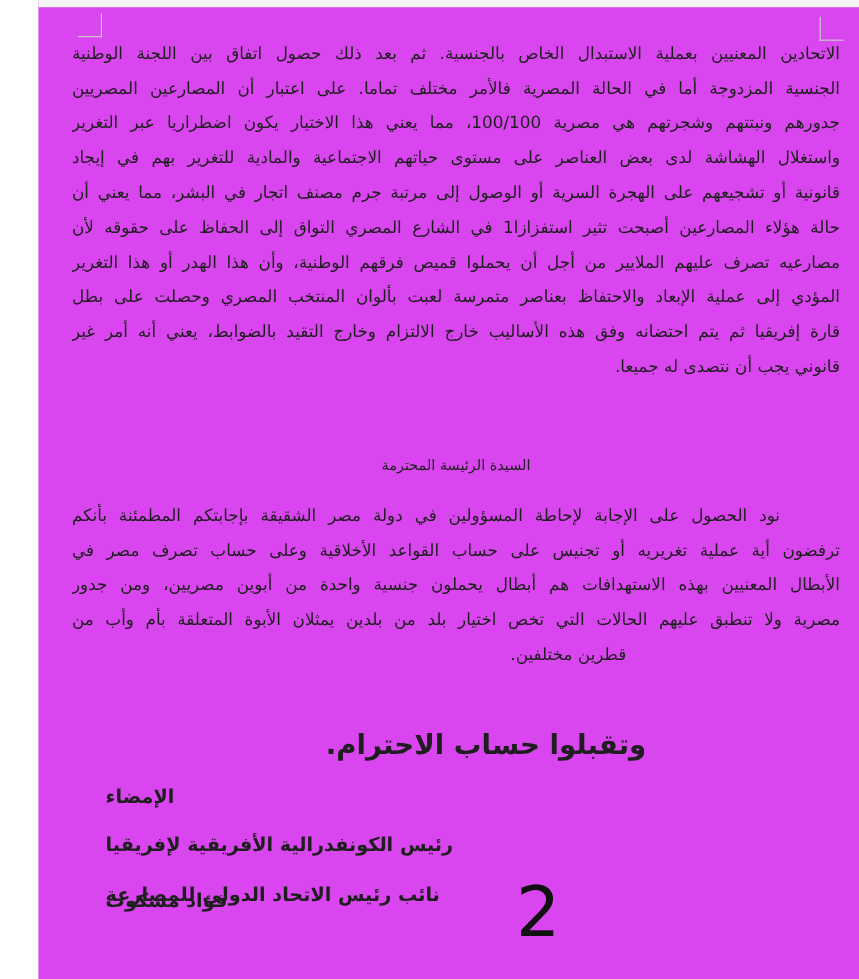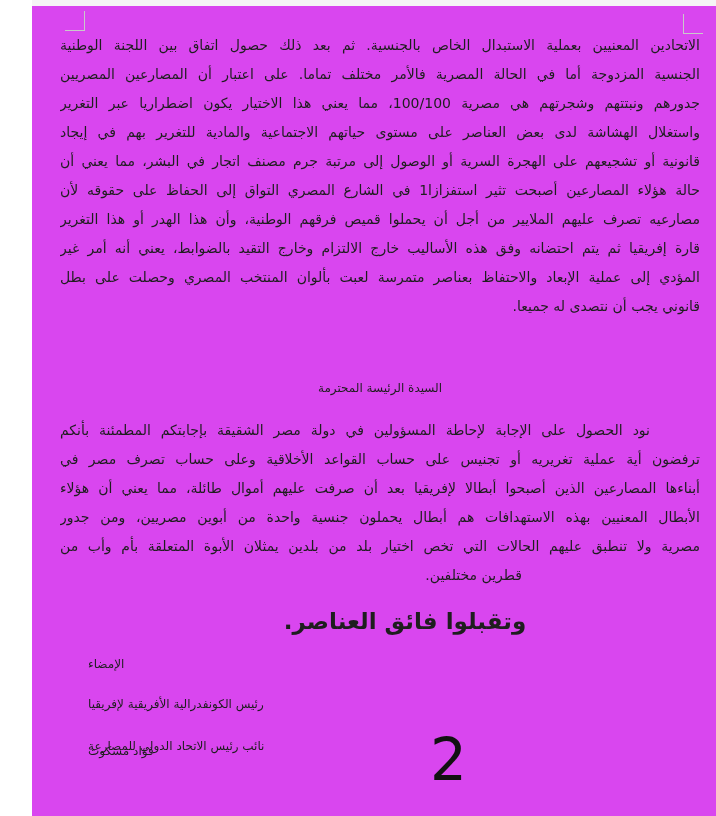--- a/index.html
+++ b/index.html
@@ -69,21 +69,21 @@
     text-align: center;
     padding-left: 50px;
   }
   .sig-block {
     position: absolute; left: 56px; top: 0; width: 320px;
     direction: rtl;
   }
   .sig-line {
     position: absolute; left: 0;
     line-height: 24px;
-    font-size: 12px; font-weight: normal;
+    font-size: 16px; font-weight: bold;
     white-space: nowrap;
     text-align: left;
   }
   .sig-1 { top: 652px; }
   .sig-2 { top: 692px; }
   .sig-3 { top: 734px; }
   .sig-4 { top: 739px; }
   .page-number {
     position: absolute; left: 398px; top: 731px;
     font-size: 58px; line-height: 58px;
@@ -104,37 +104,36 @@
   <div class="edge-tick"></div>
 
   <div class="para p1">
     <div class="line">الاتحادين المعنيين بعملية الاستبدال الخاص بالجنسية. ثم بعد ذلك حصول اتفاق بين اللجنة الوطنية</div>
     <div class="line">الجنسية المزدوجة أما في الحالة المصرية فالأمر مختلف تماما. على اعتبار أن المصارعين المصريين</div>
     <div class="line">جدورهم ونبتتهم وشجرتهم هي مصرية 100/100، مما يعني هذا الاختيار يكون اضطراريا عبر التغرير</div>
     <div class="line">واستغلال الهشاشة لدى بعض العناصر على مستوى حياتهم الاجتماعية والمادية للتغرير بهم في إيجاد</div>
     <div class="line">قانونية أو تشجيعهم على الهجرة السرية أو الوصول إلى مرتبة جرم مصنف اتجار في البشر، مما يعني أن</div>
     <div class="line">حالة هؤلاء المصارعين أصبحت تثير استفزازا1 في الشارع المصري التواق إلى الحفاظ على حقوقه لأن</div>
     <div class="line">مصارعيه تصرف عليهم الملايير من أجل أن يحملوا  قميص فرقهم الوطنية، وأن هذا الهدر أو هذا التغرير</div>
+    <div class="line">المؤدي إلى عملية الإبعاد والاحتفاظ بعناصر متمرسة لعبت  بألوان المنتخب المصري وحصلت على بطل</div>
     <div class="line">قارة إفريقيا ثم يتم احتضانه وفق هذه الأساليب خارج الالتزام وخارج التقيد بالضوابط، يعني أنه أمر غير</div>
-    <div class="line">المؤدي إلى عملية الإبعاد والاحتفاظ بعناصر متمرسة لعبت  بألوان المنتخب المصري وحصلت على بطل</div>
     <div class="line end">قانوني يجب أن نتصدى له جميعا.</div>
   </div>
 
   <div class="salutation">السيدة الرئيسة المحترمة</div>
 
   <div class="para p2">
     <div class="line indent-first">نود الحصول على الإجابة لإحاطة المسؤولين في دولة مصر الشقيقة بإجابتكم المطمئنة بأنكم</div>
     <div class="line">ترفضون أية عملية تغريريه أو تجنيس على حساب القواعد الأخلاقية وعلى حساب تصرف مصر في</div>
-    <div class="line">أبناءها المصارعين الذين أصبحوا أبطالا لإفريقيا بعد أن صرفت عليهم أموال طائلة، مما يعني أن هؤلاء</div>
     <div class="line">الأبطال المعنيين بهذه الاستهدافات هم أبطال يحملون جنسية واحدة من أبوين مصريين، ومن جدور</div>
     <div class="line">مصرية ولا تنطبق عليهم الحالات التي تخص اختيار بلد من بلدين يمثلان الأبوة المتعلقة بأم وأب من</div>
     <div class="line end end-indent">قطرين مختلفين.</div>
   </div>
 
-  <div class="closing">وتقبلوا فائق العناصر.</div>
+  <div class="closing">وتقبلوا حساب الاحترام.</div>
 
   <div class="sig-block">
     <div class="sig-line sig-1">الإمضاء</div>
     <div class="sig-line sig-2">رئيس الكونفدرالية الأفريقية لإفريقيا</div>
     <div class="sig-line sig-3">نائب رئيس الاتحاد الدولي للمصارعة</div>
     <div class="sig-line sig-4">فؤاد مسكوت</div>
   </div>
 
   <div class="page-number">2</div>
 

